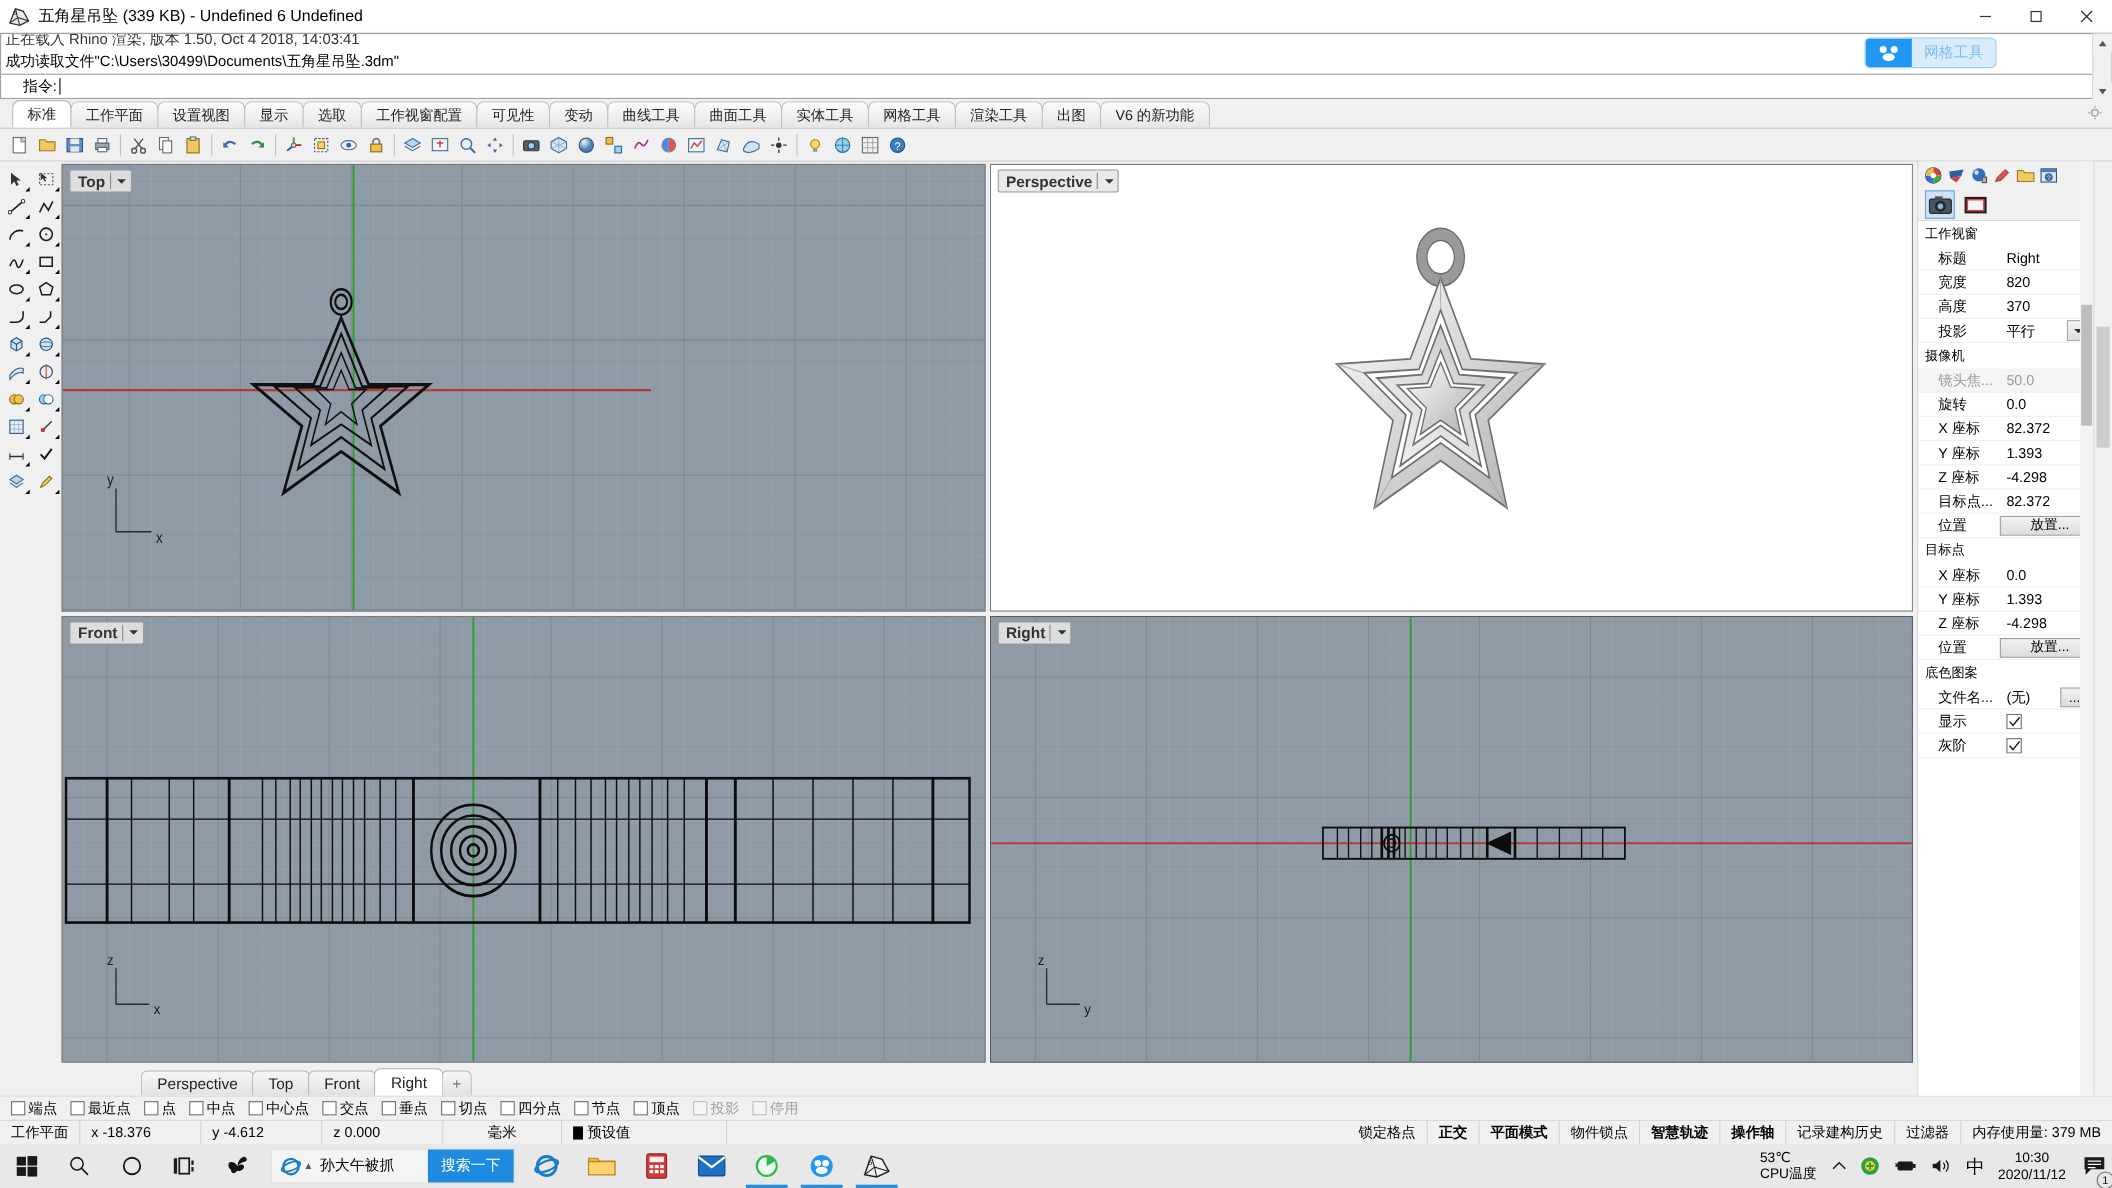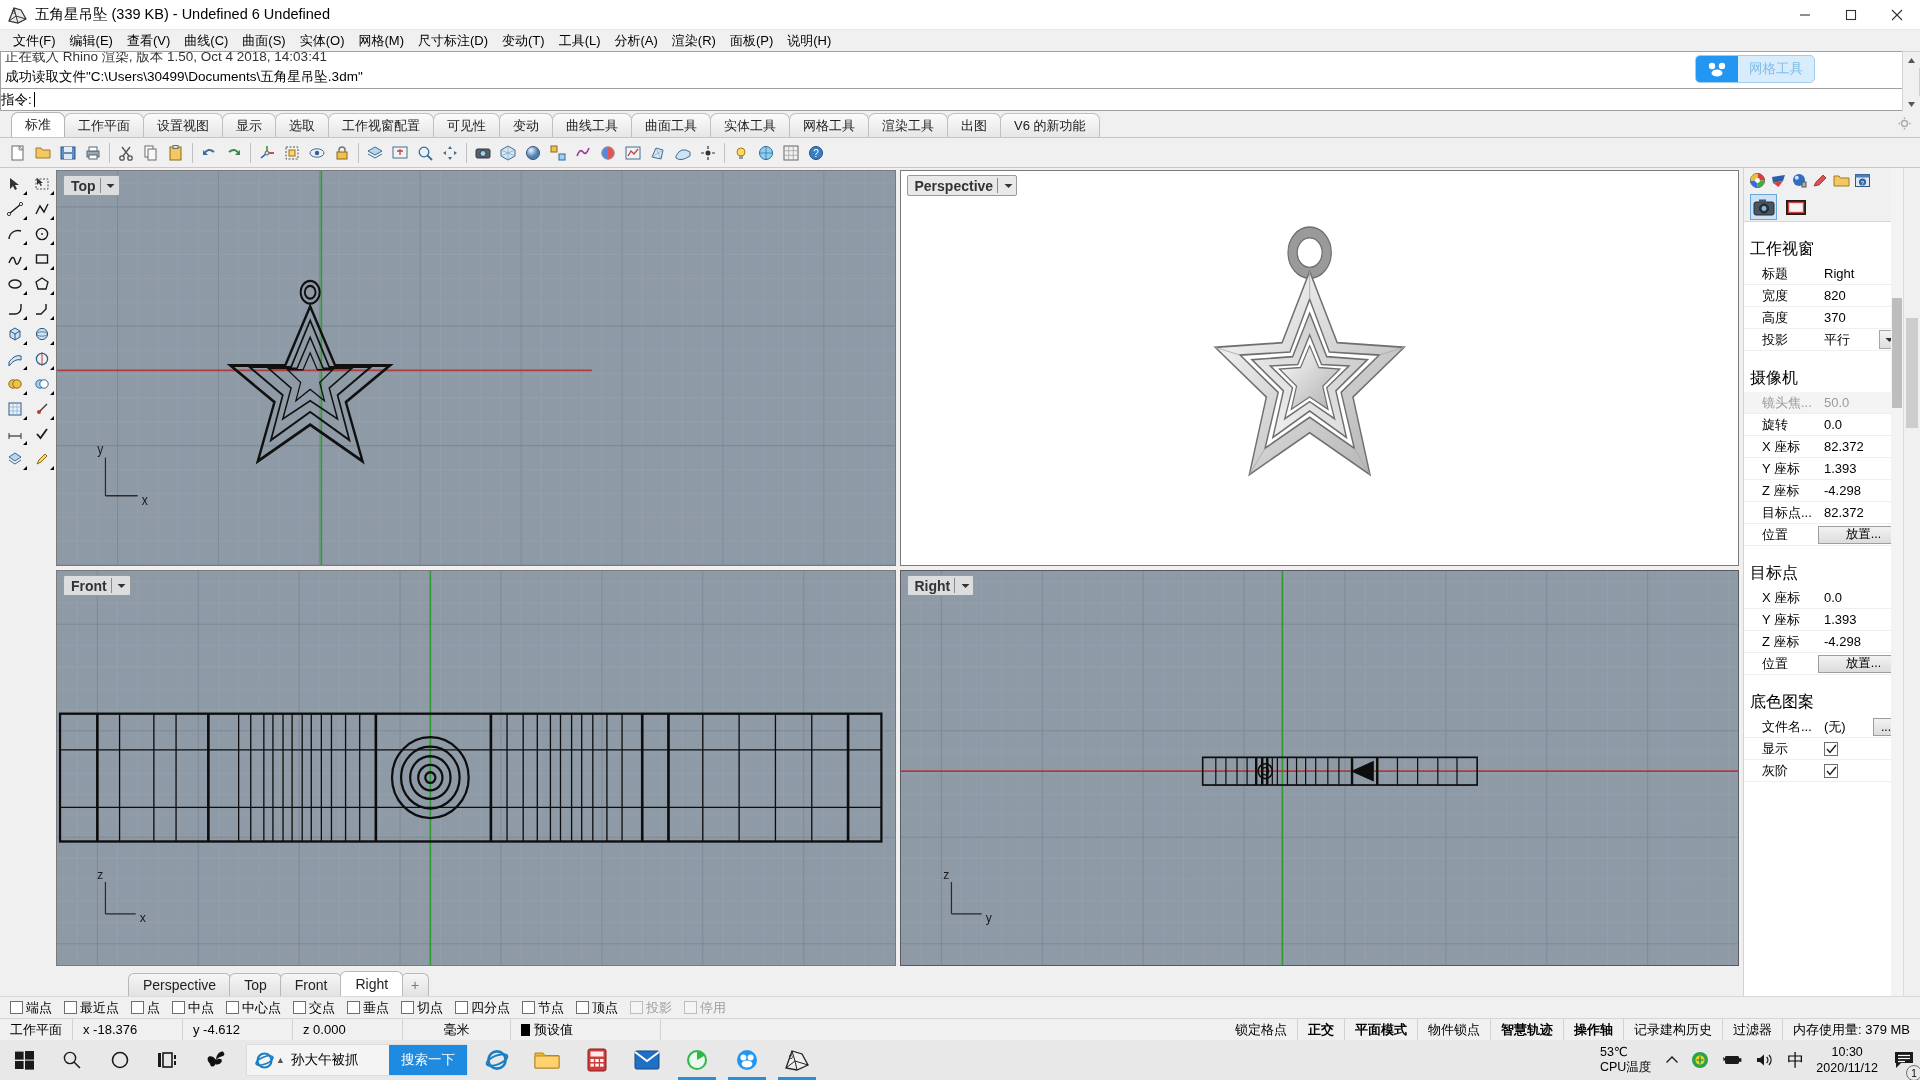--- a/index.html
+++ b/index.html
@@ -35,21 +35,21 @@
   
   .cmdwrap { flex:none; position:relative; background:#fff; }
   .cmdhist {
     height:38px; background:#fff; border:1px solid #a0a0a0; border-right:none;
     margin:0 18px 0 0; font-size:13.5px; line-height:19px;
     padding:0 4px; overflow:hidden; position:relative;
   }
   .cmdhist .clipline { height:19px; overflow:hidden; color:#333; position:relative; top:-5px; }
   .cmdline {
     height:22px; background:#fff; border:1px solid #a0a0a0; border-top:none; border-right:none;
-    margin-right:18px; font-size:13.5px; line-height:21px; padding:0 0; display:flex; align-items:center;
+    margin-right:18px; font-size:13.5px; line-height:21px; padding:0 20px; display:flex; align-items:center;
   }
   .caret { display:inline-block; width:1px; height:15px; background:#000; margin-left:2px;}
   .cmd-scroll {
     position:absolute; right:0; top:0; width:18px; background:#f0f0f0;
     border:1px solid #cfcfcf; border-left:1px solid #d4d4d4;
   }
   .cmd-scroll .arr { width:17px; height:16px; display:flex; align-items:center; justify-content:center; background:#f0f0f0;}
   .cmd-scroll .arr svg { display:block; }
 
   
@@ -120,21 +120,21 @@
 
   
   .rightpanel { width:160px; flex:none; background:#f6f6f6; display:flex; flex-direction:column;
                 border-left:1px solid #d2d2d2; position:relative; }
   .rp-icons { height:22px; display:flex; align-items:center; gap:1px; padding:2px 2px 0 3px; background:#f0f0f0;}
   .rpi { width:20px; height:19px; display:flex; align-items:center; justify-content:center;}
   .rp-icons2 { height:32px; display:flex; align-items:center; gap:5px; padding:3px 0 0 6px; background:#f0f0f0; border-bottom:1px solid #d6d6d6;}
   .rpi2 { width:27px; height:26px; display:flex; align-items:center; justify-content:center; border:1px solid transparent;}
   .rpi2.sel { background:#cde2f7; border:1px solid #6aa6d8; }
   .rp-body { flex:1; background:#fff; overflow:hidden; position:relative; }
-  .sec-title { font-size:16px; padding:17px 0 3px 6px; background:#fff; }
+  .sec-title { font-size:12px; padding:3px 0 3px 6px; background:#fff; }
   .prow { display:flex; height:22px; align-items:center; font-size:13px; border-bottom:1px solid #efefef;}
   .prow .k { width:74px; padding-left:18px; color:#000; white-space:nowrap; overflow:hidden; }
   .prow .k.dim { color:#9a9a9a; }
   .prow .v { flex:1; padding-left:6px; white-space:nowrap; overflow:hidden;}
   .prow .v.dim { color:#9a9a9a; }
   .prow.alt { background:#f4f4f4; }
   .btncell { margin:0 6px 0 0; flex:1; height:18px; background:linear-gradient(#f2f2f2,#dcdcdc);
              border:1px solid #9d9d9d; display:flex; align-items:center; justify-content:center; font-size:12.5px;padding-left:12px;}
   .btnsmall { width:26px; height:18px; background:linear-gradient(#f2f2f2,#dcdcdc); border:1px solid #9d9d9d;
               display:flex; align-items:center; justify-content:center; font-size:12px; margin-left:auto; margin-right:4px;}
@@ -209,36 +209,20 @@
         </svg>
     </div>
     <div class="wbtn close">
       <svg width="12" height="12" viewBox="0 0 12 12">
           <line x1="1" y1="1" x2="11" y2="11" stroke="#333" stroke-width="1.1"></line>
           <line x1="11" y1="1" x2="1" y2="11" stroke="#333" stroke-width="1.1"></line>
         </svg>
     </div>
   </div>
 
-  <div class="menubar">
-    <div class="menu-item">文件(F)</div>
-    <div class="menu-item">编辑(E)</div>
-    <div class="menu-item">查看(V)</div>
-    <div class="menu-item">曲线(C)</div>
-    <div class="menu-item">曲面(S)</div>
-    <div class="menu-item">实体(O)</div>
-    <div class="menu-item">网格(M)</div>
-    <div class="menu-item">尺寸标注(D)</div>
-    <div class="menu-item">变动(T)</div>
-    <div class="menu-item">工具(L)</div>
-    <div class="menu-item">分析(A)</div>
-    <div class="menu-item">渲染(R)</div>
-    <div class="menu-item">面板(P)</div>
-    <div class="menu-item">说明(H)</div>
-  </div>
 
   <div class="cmdwrap">
     <div class="cmdhist">
       <div class="clipline">正在载入 Rhino 渲染, 版本 1.50, Oct  4 2018, 14:03:41</div>
       <div style="position:relative;top:-4px;">成功读取文件"C:\Users\30499\Documents\五角星吊坠.3dm"</div>
     </div>
     <div class="cmdline">
       <span>指令:</span>
         <span class="caret"></span>
     </div>

